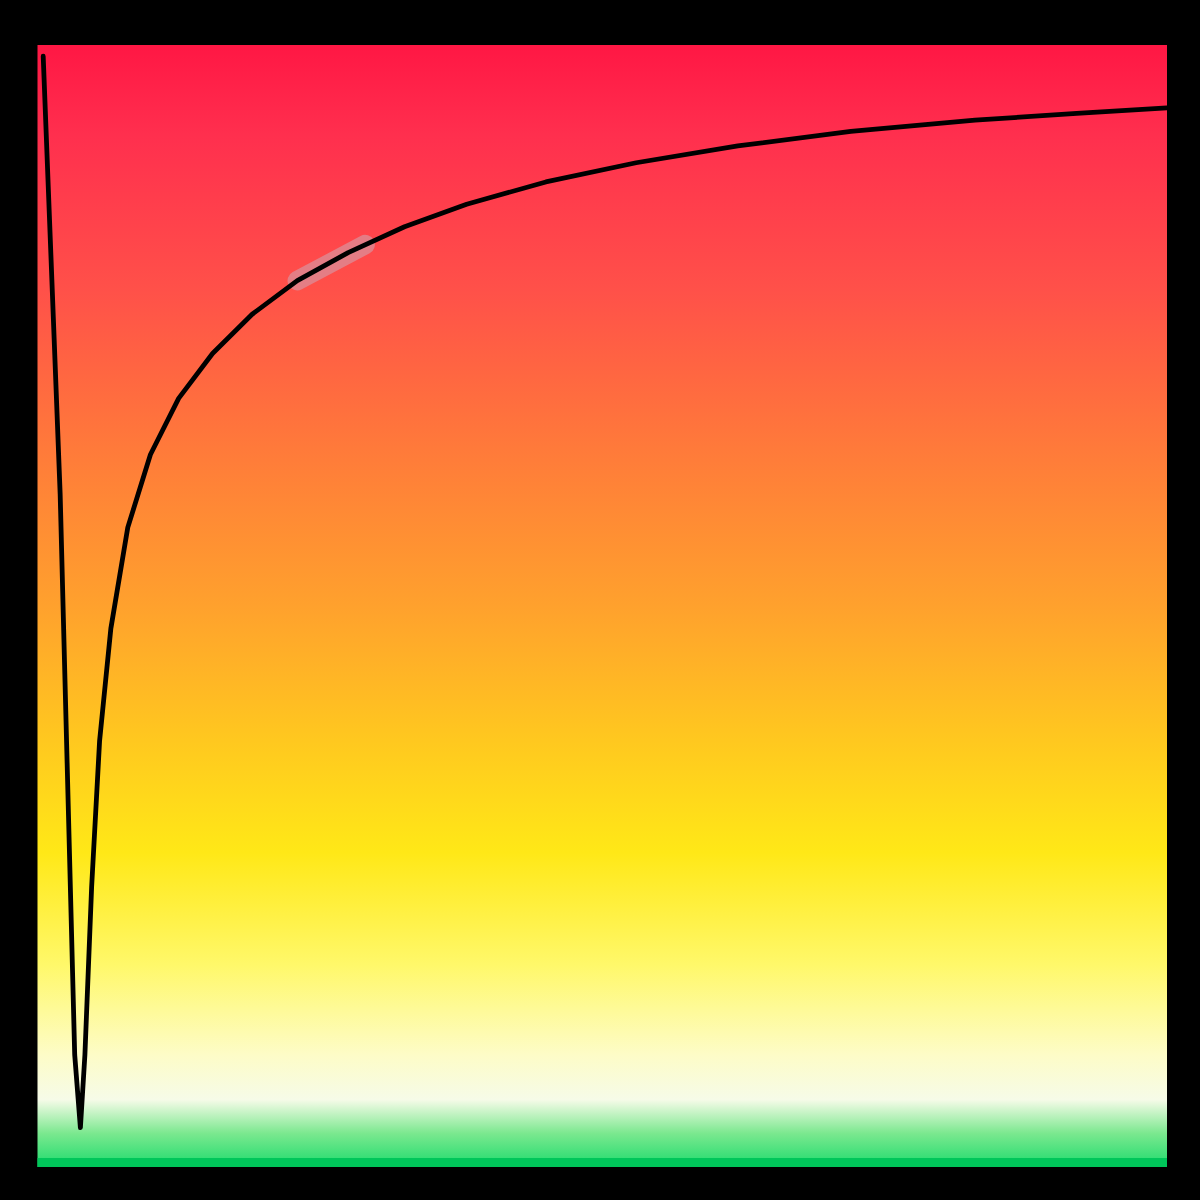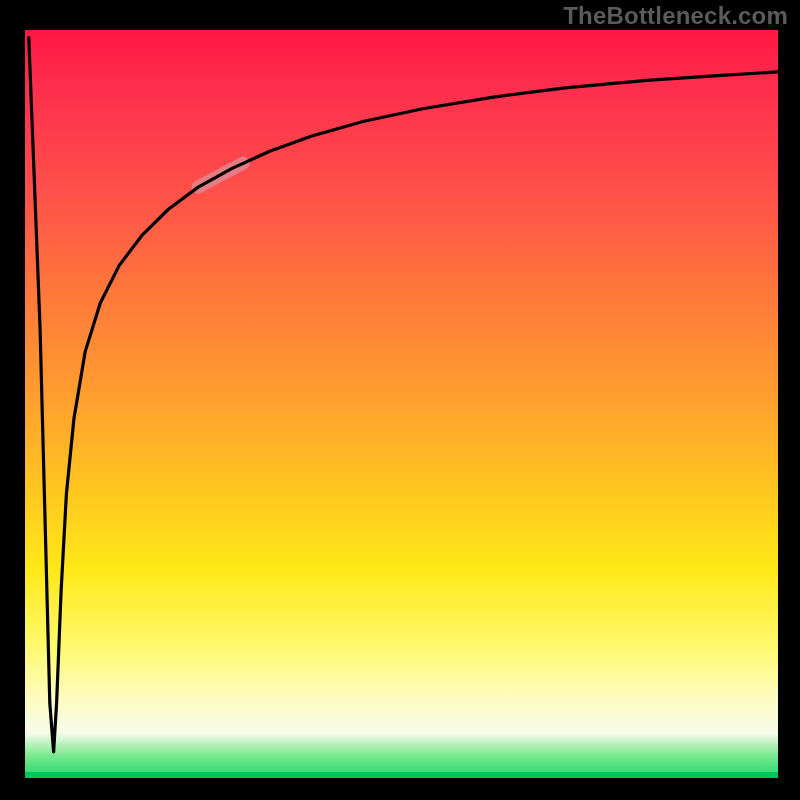--- a/index.html
+++ b/index.html
@@ -69,21 +69,20 @@
     fill: none;
     stroke: rgba(220, 140, 150, 0.78);
     stroke-width: 13;
     stroke-linecap: round;
   }
 </style>
 </head>
 <body>
 
 <div class="outer">
-  <div class="watermark">TheBottleneck.com</div>
 
   <div class="plot-area">
     <svg class="curves" viewBox="0 0 753 748" preserveAspectRatio="none">
       <path id="highlight-path" class="highlight-seg" d="M173.2 157.1 L218.4 133.1"></path>
       <path id="main-path" class="main-curve" d="M3.8 7.5 L15.1 299.2 L24.8 673.2 L28.6 721.8 L31.6 673.2 L36.1 561.0 L41.4 463.8 L48.9 389.0 L60.2 321.6 L75.3 273.0 L94.1 235.6 L116.7 205.7 L143.1 179.5 L173.2 157.1 L207.1 138.4 L244.7 121.2 L286.1 106.2 L338.9 91.3 L399.1 78.5 L466.9 67.3 L542.2 57.6 L625.0 50.1 L692.8 45.6 L753.0 41.9"></path>
     </svg>
   </div>
 </div>
 
 </body></html>

